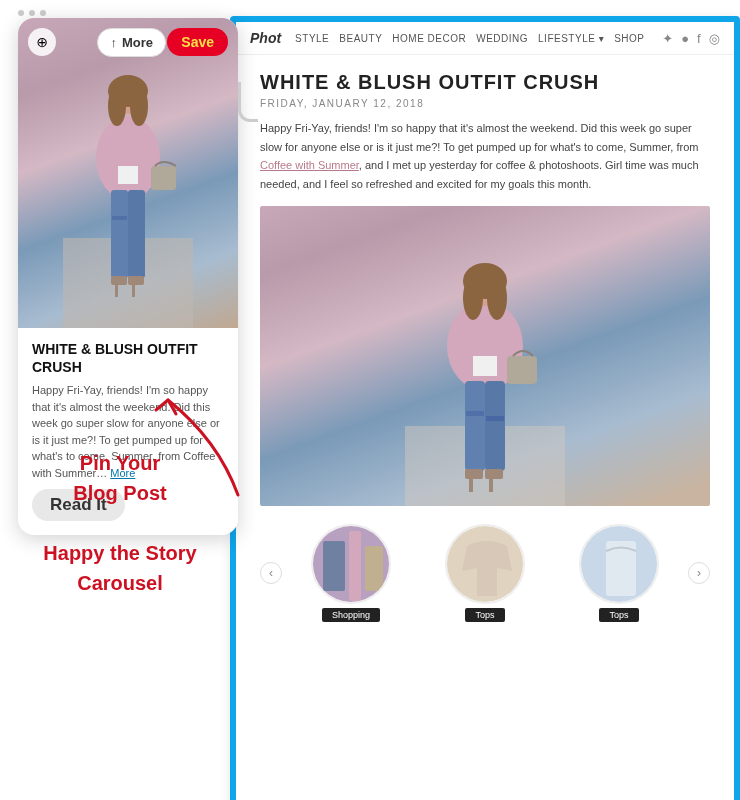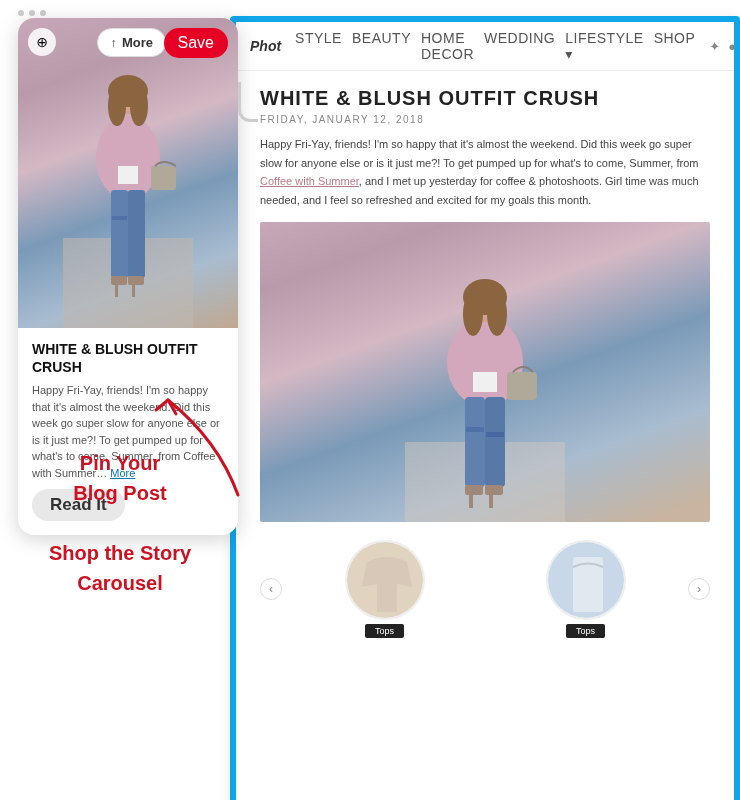--- a/index.html
+++ b/index.html
@@ -42,26 +42,26 @@
       transform: translateX(-50%);
       width: 130px;
       height: 290px;
     }
 
     .pin-save-btn {
       position: absolute;
       top: 10px;
       right: 10px;
       background: #E60023;
-      color: #ffffff;
+      color: #fde047;
       border: none;
       border-radius: 20px;
       padding: 6px 14px;
-      font-size: 16px;
-      font-weight: normal;
+      font-size: 14px;
+      font-weight: bold;
       cursor: pointer;
       z-index: 20;
     }
 
     .pin-send-btn {
       position: absolute;
       top: 10px;
       right: 72px;
       background: #fff;
       color: #333;
@@ -166,21 +166,21 @@
     .blog-nav-logo {
       font-size: 14px;
       font-weight: bold;
       color: #333;
       font-style: italic;
     }
 
     .blog-nav-items {
       display: flex;
       gap: 10px;
-      font-size: 14px;
+      font-size: 10px;
       color: #555;
       text-transform: uppercase;
       letter-spacing: 0.5px;
     }
 
     .blog-nav-social {
       margin-left: auto;
       display: flex;
       gap: 8px;
       font-size: 13px;
@@ -397,20 +397,31 @@
 
         <rect x="102" y="130" width="30" height="28" rx="4" fill="#b0a898"></rect>
         <path d="M108 130 Q118 120 128 130" stroke="#8a8078" stroke-width="2" fill="none"></path>
       </svg>
     </div>
 
     <div class="carousel-section">
       <div class="carousel-arrow">‹</div>
       <div class="carousel-items">
 
+        <div class="carousel-item">
+          <div class="carousel-img">
+            <svg width="80" height="80" viewBox="0 0 80 80">
+              <rect width="80" height="80" fill="#b8a0c0"></rect>
+              <rect x="10" y="15" width="22" height="50" rx="2" fill="#7080a0"></rect>
+              <rect x="36" y="5" width="12" height="70" rx="2" fill="#d4a8bc"></rect>
+              <rect x="52" y="20" width="18" height="45" rx="2" fill="#c0b090"></rect>
+            </svg>
+          </div>
+          <span class="carousel-label">Shopping</span>
+        </div>
 
         <div class="carousel-item">
           <div class="carousel-img">
             <svg width="80" height="80" viewBox="0 0 80 80">
               <rect width="80" height="80" fill="#e0d4c0"></rect>
               <path d="M20 20 Q40 10 60 20 L65 45 L50 42 L50 70 L30 70 L30 42 L15 45 Z" fill="#d8c8b8"></path>
             </svg>
           </div>
           <span class="carousel-label">Tops</span>
         </div>
@@ -485,15 +496,15 @@
 <svg class="annotation-arrow" width="110" height="120" viewBox="0 0 110 120">
   <path d="M 90 115 Q 70 60 20 20" stroke="#CC1122" stroke-width="3" fill="none" stroke-linecap="round"></path>
 
   <path d="M 20 20 L 28 34 M 20 20 L 8 30" stroke="#CC1122" stroke-width="3" fill="none" stroke-linecap="round" stroke-linejoin="round"></path>
 </svg>
 
 <div class="annotation-text">
   <span>Pin Your</span><br>
   <span>Blog Post</span><br>
   <br>
-  <span>Shop the Story</span><br>
+  <span>Happy the Story</span><br>
   <span>Carousel</span>
 </div>
 
 </body></html>

